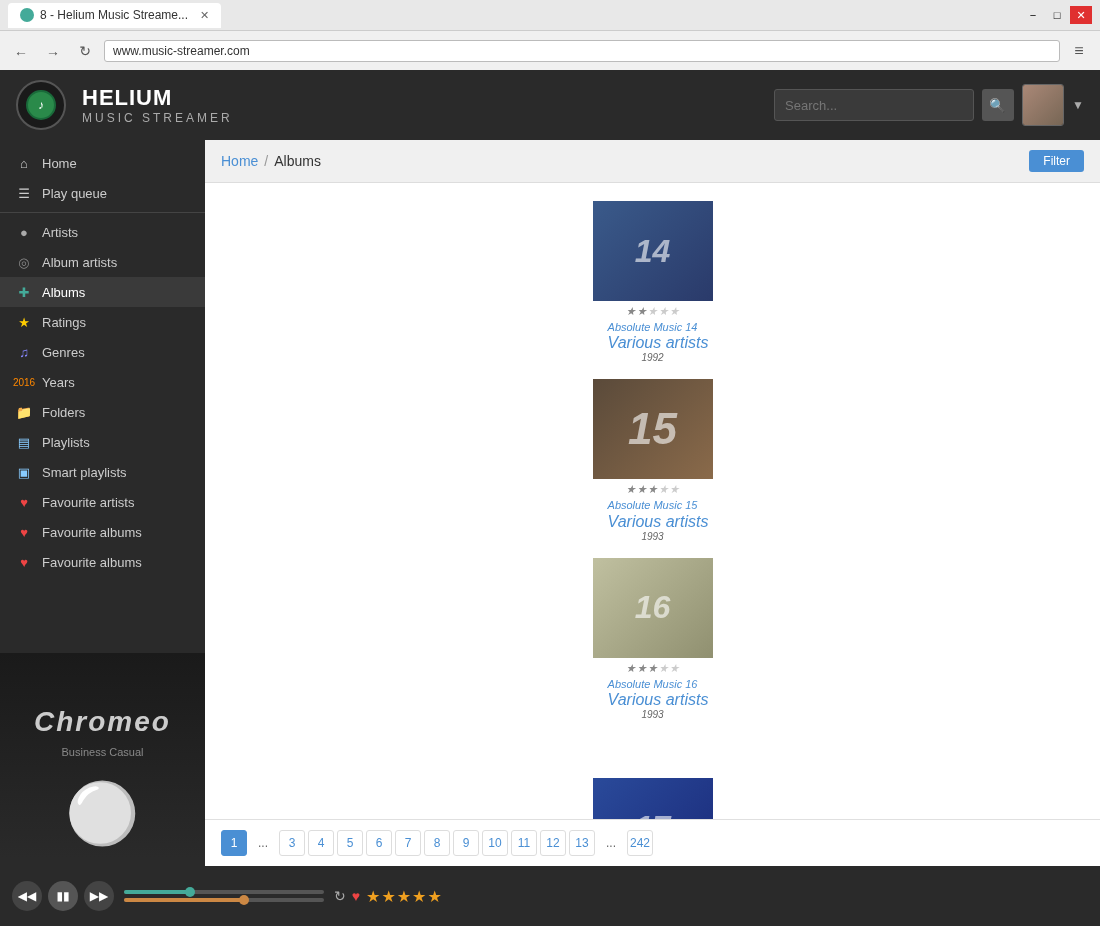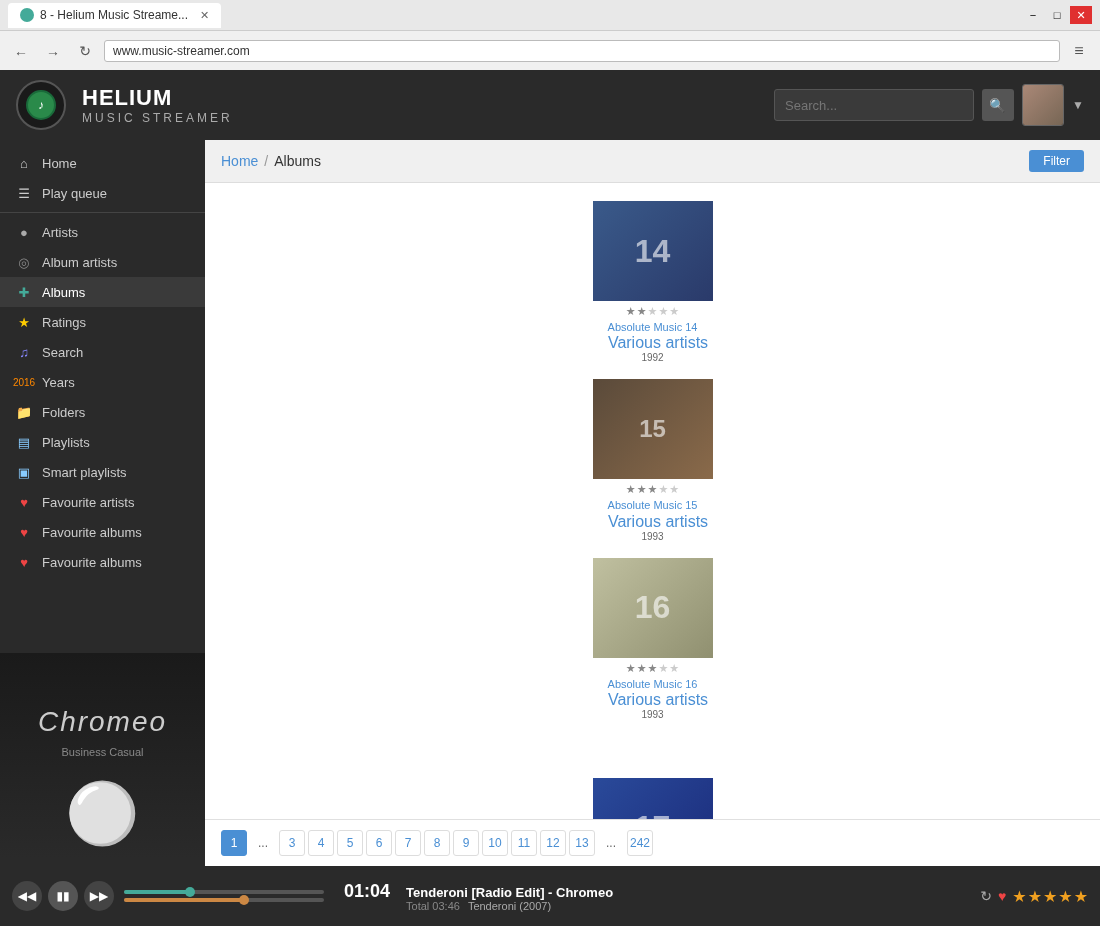--- a/index.html
+++ b/index.html
@@ -95,21 +95,21 @@
     
     .album-grid::-webkit-scrollbar { width: 8px; }
     .album-grid::-webkit-scrollbar-track { background: #e0e0e0; }
     .album-grid::-webkit-scrollbar-thumb { background: #bbb; border-radius: 4px; }
 
     
     .cover-14 { background: linear-gradient(135deg, #3a5a8a, #2a3a6a); }
     .cover-15 { background: linear-gradient(135deg, #5a4a3a, #8a6a4a); }
     .cover-16 { background: linear-gradient(135deg, #c0c0a0, #909070); }
     .cover-17 { background: linear-gradient(135deg, #2a4a9a, #1a2a7a); margin-top: 42px; }
-    .content-scroll { flex: 1; overflow-y: auto; display: flex; flex-direction: column; }
+    .content-scroll { flex: 1; overflow-y: auto; display: flex; flex-direction: column; font-style: italic; }
   </style>
 </head>
 <body>
 
 <div>
   <div class="browser-titlebar">
     <div class="browser-tab">
       <div class="browser-tab-icon"></div>
       <span>8 - Helium Music Streame...</span>
       <span class="tab-close">✕</span>
@@ -176,21 +176,21 @@
       <div class="sidebar-item active albums-active">
         <span class="sidebar-icon" style="color:#4a9;">✚</span>
         <span>Albums</span>
       </div>
       <div class="sidebar-item">
         <span class="sidebar-icon" style="color:#fc0;">★</span>
         <span>Ratings</span>
       </div>
       <div class="sidebar-item">
         <span class="sidebar-icon" style="color:#88f;">♫</span>
-        <span>Search</span>
+        <span>Genres</span>
       </div>
       <div class="sidebar-item">
         <span class="sidebar-icon" style="color:#f80;font-size:10px;">2016</span>
         <span>Years</span>
       </div>
       <div class="sidebar-item">
         <span class="sidebar-icon" style="color:#fa0;">📁</span>
         <span>Folders</span>
       </div>
       <div class="sidebar-item">
@@ -211,21 +211,21 @@
       </div>
       <div class="sidebar-item">
         <span class="sidebar-icon" style="color:#e44;">♥</span>
         <span>Favourite albums</span>
       </div>
 
       <div class="now-playing-thumb">
         <div class="now-playing-img" style="background: linear-gradient(180deg, #1a1a1a 0%, #2a2a2a 100%);">
 
           <div style="width:100%;height:100%;display:flex;align-items:center;justify-content:center;flex-direction:column;color:#888;">
-            <div style="font-size:28px;color:#ccc;font-style:italic;font-weight:normal;letter-spacing:2px;margin-top:44px;">Chromeo</div>
+            <div style="font-size:28px;color:#ccc;font-style:italic;font-weight:bold;letter-spacing:2px;margin-top:44px;">Chromeo</div>
             <div style="font-size:11px;color:#888;margin-top:8px;">Business Casual</div>
             <div style="margin-top:20px;font-size:60px;color:#555;">⚪</div>
           </div>
         </div>
       </div>
     </div>
 
     <div class="content-panel">
 
       <div class="content-header">
@@ -248,21 +248,21 @@
               <span class="star">★</span>
               <span class="star">★</span>
               <span class="star">★</span>
             </div>
             <div class="album-title">Absolute Music 14</div>
             <div class="album-artist">Various artists</div>
             <div class="album-year">1992</div>
           </div>
           <div class="album-card">
             <div class="album-cover cover-15" style="position: relative;">
-              <div style="position:absolute;inset:0;display:flex;align-items:center;justify-content:center;font-size:24px;font-weight:bold;color:rgba(255,255,255,0.6);">15</div>
+              <div style="position:absolute;inset:0;display:flex;align-items:center;justify-content:center;font-size:44px;font-weight:bold;color:rgba(255,255,255,0.6);">15</div>
             </div>
             <div class="album-stars">
               <span class="star filled">★</span>
               <span class="star filled">★</span>
               <span class="star filled">★</span>
               <span class="star">★</span>
               <span class="star">★</span>
             </div>
             <div class="album-title">Absolute Music 15</div>
             <div class="album-artist">Various artists</div>
@@ -326,32 +326,20 @@
     <div class="progress-area">
       <div class="progress-bar">
         <div class="progress-fill" id="progress-fill" style="width: 33%;"></div>
         <div class="progress-thumb" id="progress-thumb" style="left: calc(33% - 5px);"></div>
       </div>
       <div class="volume-bar">
         <div class="volume-fill" style="width:60%;"></div>
         <div class="volume-thumb" style="left:calc(60% - 5px);"></div>
       </div>
     </div>
-    <div class="track-info">
-      <div style="display:flex;gap:16px;align-items:baseline;">
-        <span class="track-time" style="font-size:18px;font-weight:bold;color:white;">01:04</span>
-        <div>
-          <div class="track-name">Tenderoni [Radio Edit] - Chromeo</div>
-          <div style="display:flex;gap:8px;">
-            <span class="track-total">Total 03:46</span>
-            <span class="track-sub">Tenderoni (2007)</span>
-          </div>
-        </div>
-      </div>
-    </div>
     <div class="player-actions">
       <span class="action-btn">↻</span>
       <span class="action-btn" style="color:#e44;">♥</span>
       <div class="player-stars" id="player-stars">
           <span class="player-star">★</span>
           <span class="player-star">★</span>
           <span class="player-star">★</span>
           <span class="player-star">★</span>
           <span class="player-star">★</span>
         </div>

